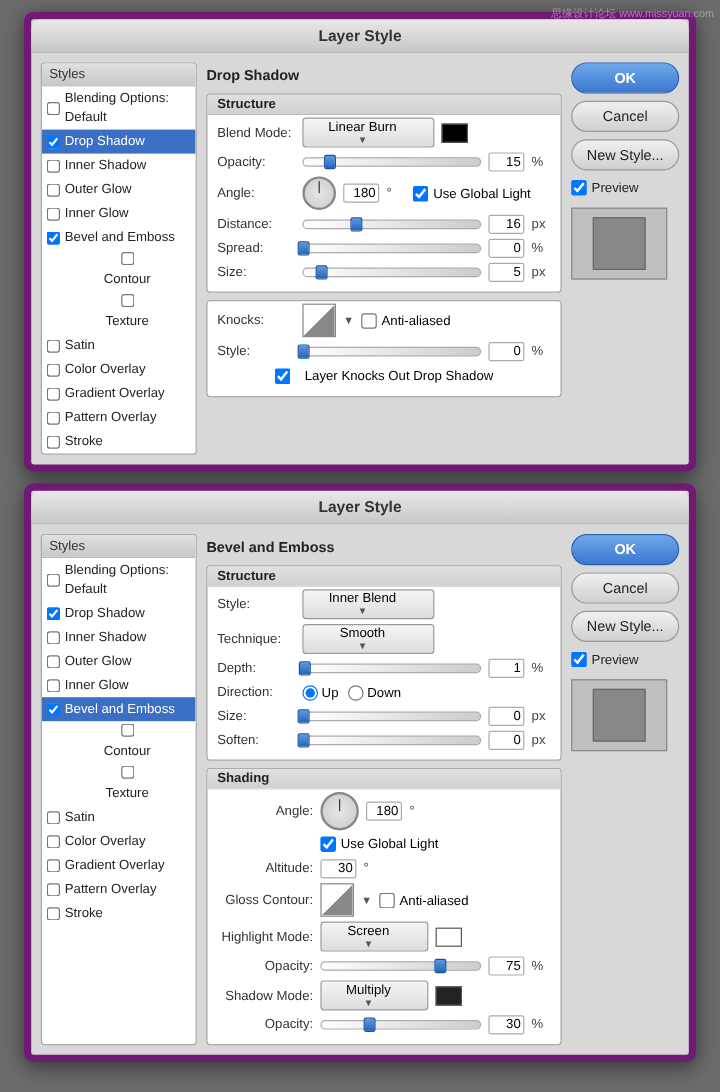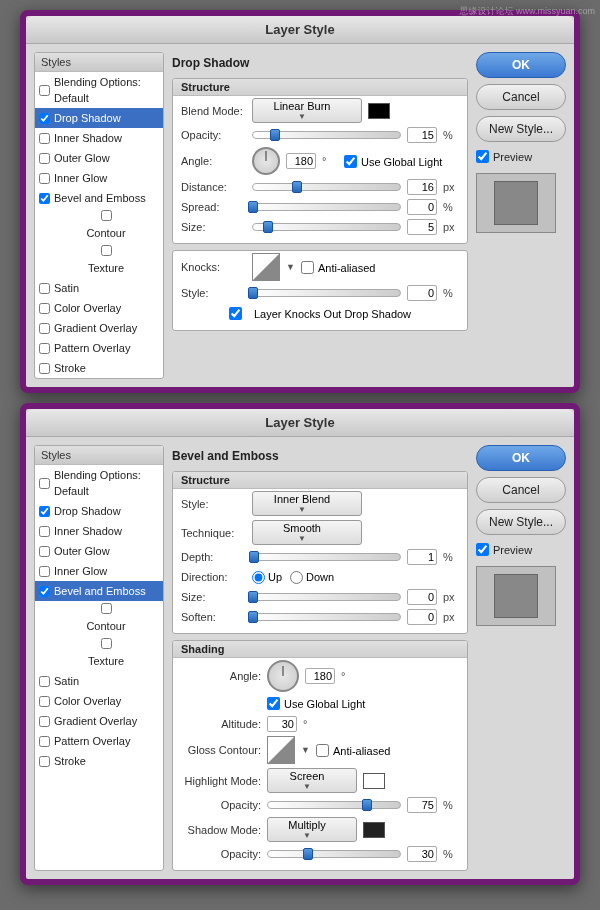--- a/index.html
+++ b/index.html
@@ -349,21 +349,21 @@
 
     
     .radio-group {
       display: flex;
       align-items: center;
       gap: 8px;
     }
 
     .radio-option {
       display: flex;
-      align-items: center;
+      align-items: flex-end;
       gap: 3px;
     }
 
     .altitude-circle {
       width: 32px;
       height: 32px;
       border-radius: 50%;
       border: 2px solid #888;
       background: radial-gradient(circle, #e8e8e8, #c8c8c8);
       display: flex;

